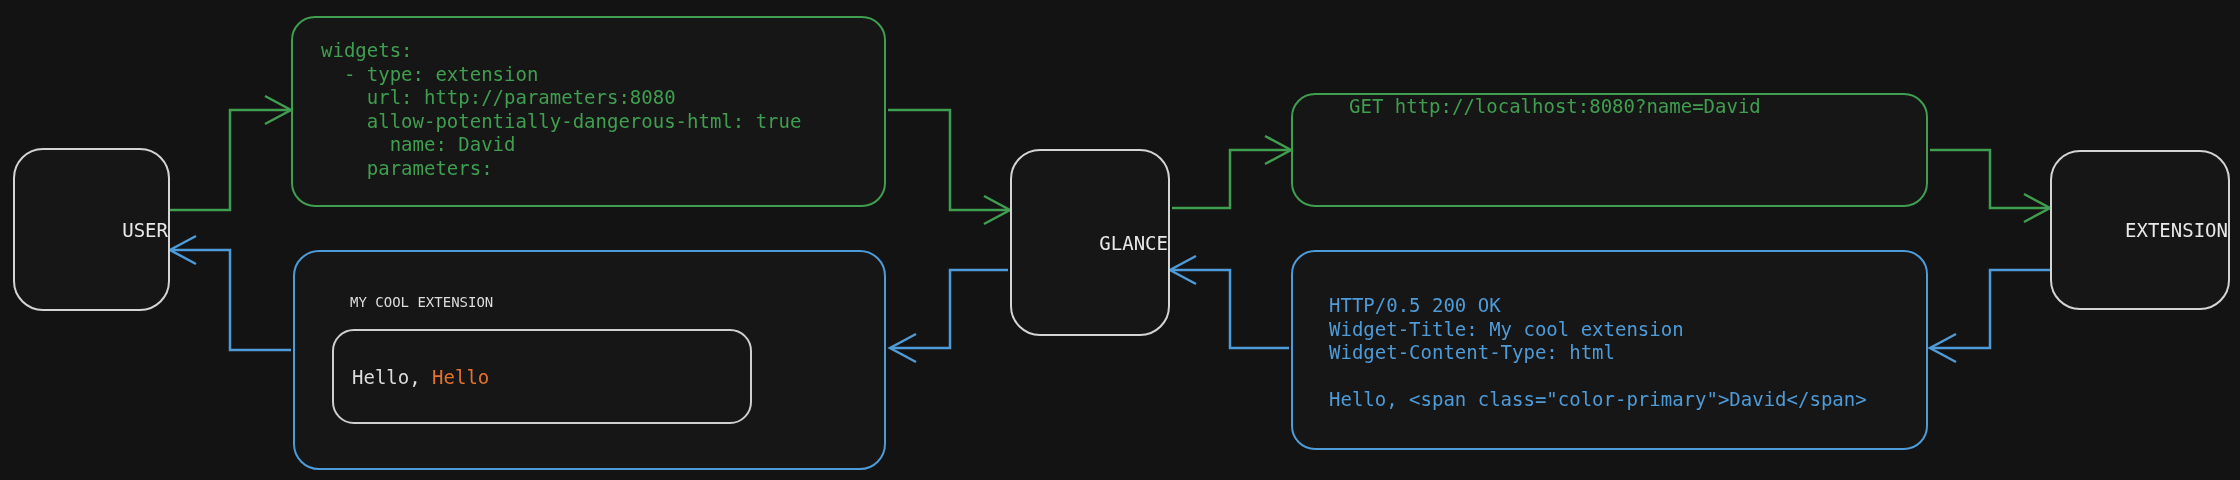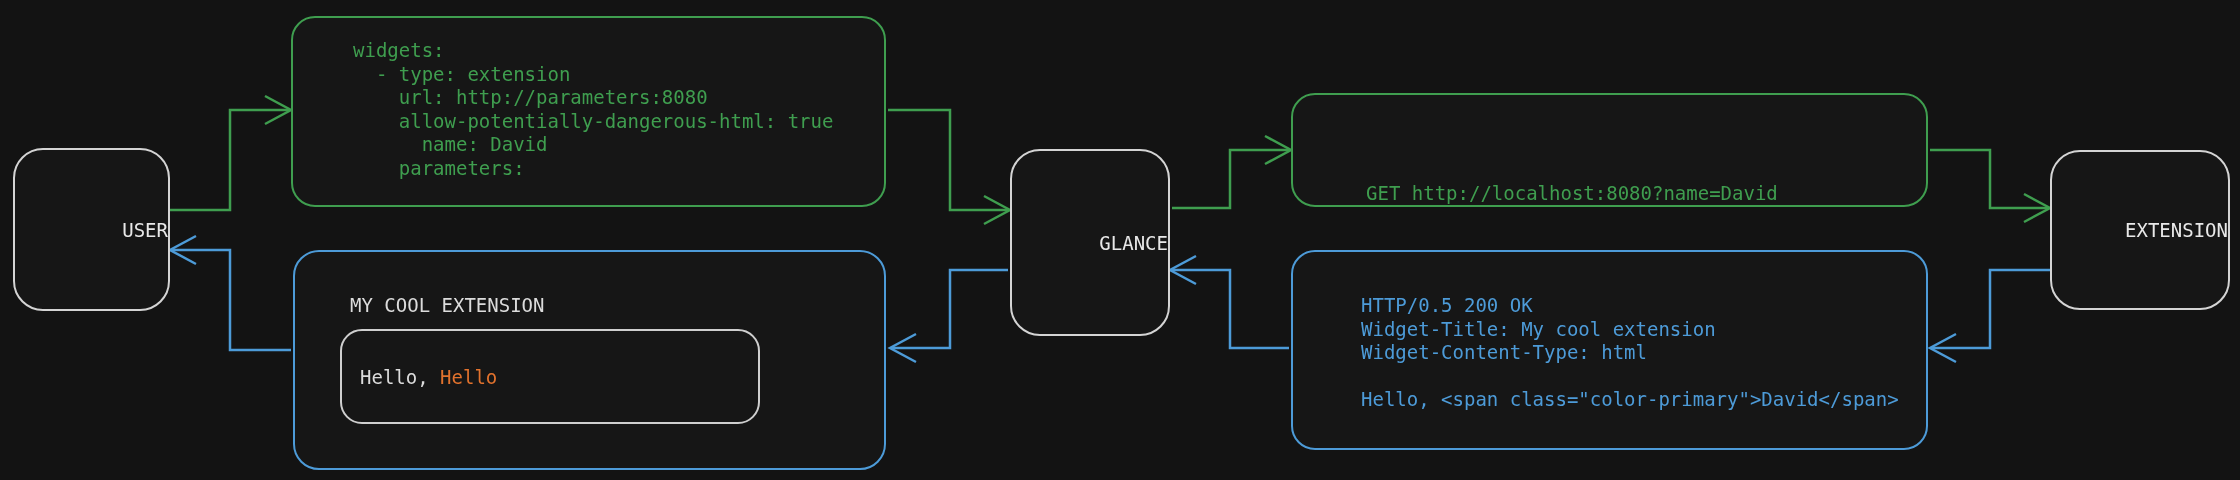--- a/index.html
+++ b/index.html
@@ -43,52 +43,50 @@
   .box{
     position:absolute;
     border-radius:24px;
     background:var(--panel);
     border:2px solid;
   }
   .box-green{border-color:var(--green);color:var(--green);}
   .box-blue{border-color:var(--blue);color:var(--blue);}
 
   .config-box{left:291px;top:16px;width:595px;height:191px;padding:21px 0 0 28px;}
-  .request-box{left:1291px;top:93px;width:637px;height:114px;display:flex;align-items:flex-end;padding-left:41px;}
+  .request-box{left:1291px;top:93px;width:637px;height:114px;display:flex;align-items:flex-start;padding-left:56px;}
   .response-box{left:1291px;top:250px;width:637px;height:200px;padding:42px 0 0 36px;}
 
   .code-line{
     white-space:pre;
     font-size:19px;
     line-height:23.5px;
     min-height:23.5px;
-    margin-left:32px;
   }
   .request-box .code-line{line-height:normal;}
 
   .widget-box{
     left:293px;top:250px;width:593px;height:220px;
     border-color:var(--blue);
     border-radius:26px;
   }
   .widget-title{
     position:absolute;left:55px;top:42px;
     color:var(--text-light);
-    font-size:19px;white-space:pre;
+    font-size:14px;white-space:pre;
   }
   .widget-inner{
     position:absolute;left:37px;top:77px;width:420px;height:95px;
     border:2px solid var(--inner-border);
     border-radius:22px;
     display:flex;align-items:center;
     padding-left:18px;
     font-size:19px;
     color:var(--text-light);
     white-space:pre;
-    margin-left:8px;
   }
   .accent-name{color:var(--orange);}
 </style>
 </head>
 <body>
 
 <div class="canvas">
 
   <svg class="edges" viewBox="0 0 2240 480">
     <g>

